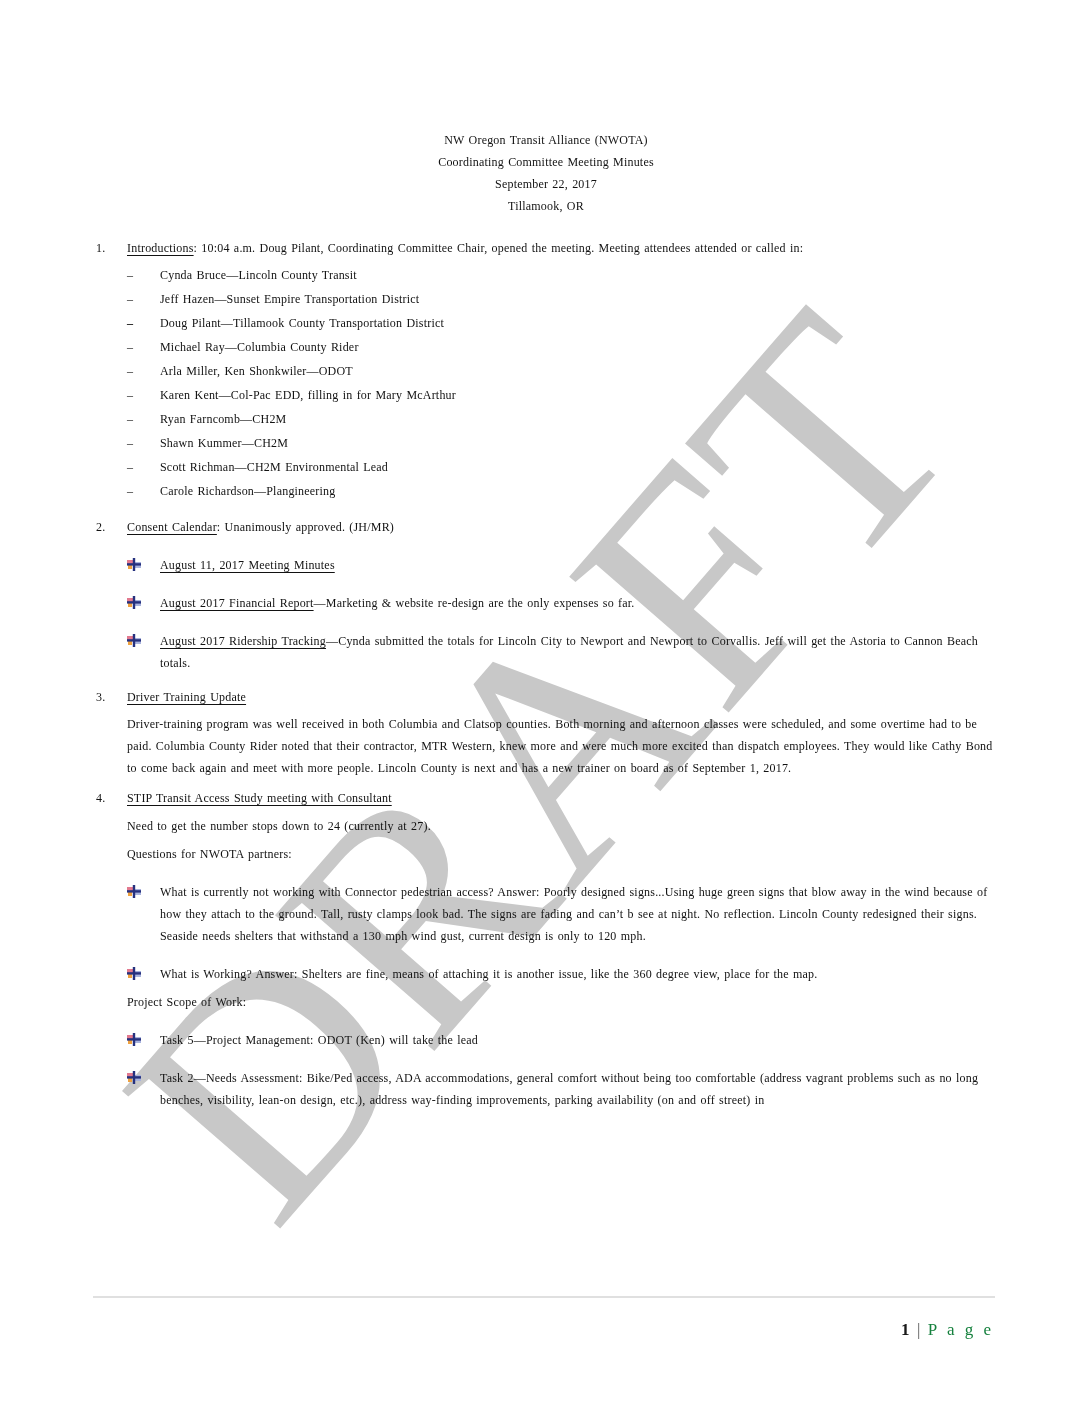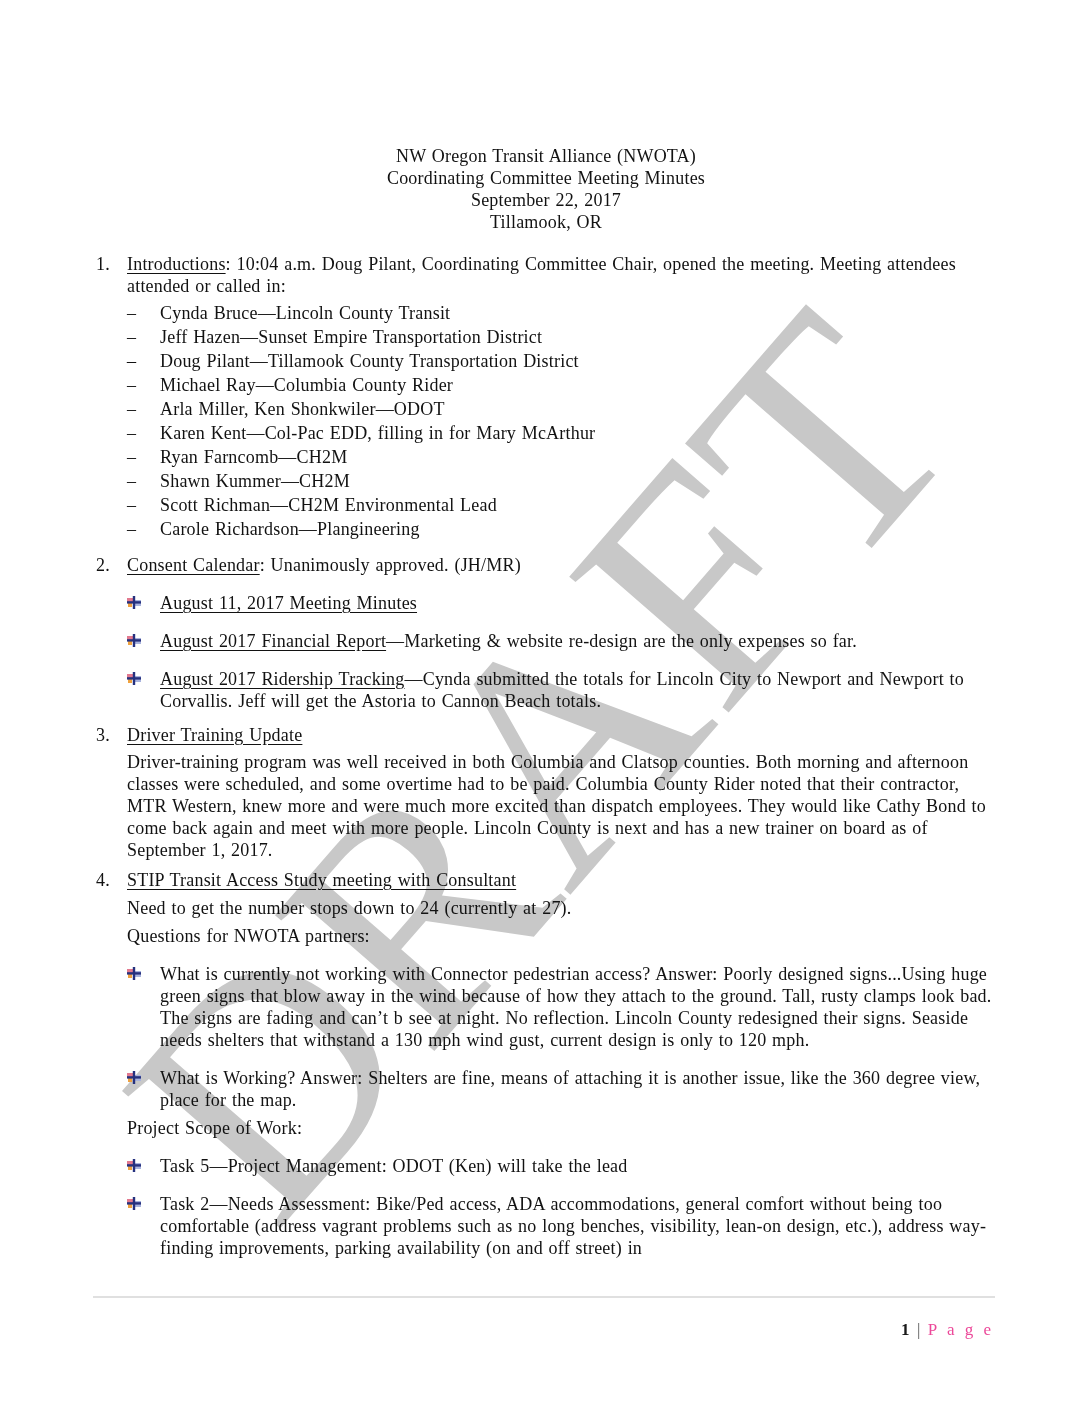--- a/index.html
+++ b/index.html
@@ -19,24 +19,24 @@
     font-family:"Liberation Serif", serif;
     font-size:320px;
     color:#c8c8c8;
     white-space:nowrap;
     z-index:0;
     letter-spacing:2px;
     user-select:none;
   }
   .content {
     position:absolute;
-    left:96px; top:16px;
+    left:96px; top:0;
     width:900px;
     z-index:1;
-    font-size:18px;
+    font-size:12px;
     line-height:22px;
     letter-spacing:0.2px;
     word-spacing:1px;
   }
   .title-block { padding-top:129px; text-align:center; }
   .title-block > div { height:22px; }
 
   .section { margin-top:0; }
   .section-head { position:relative; padding-left:31px; }
   .item-num { position:absolute; left:0; top:0; }
@@ -65,21 +65,21 @@
     position:absolute; left:93px; right:93px; top:1296px;
     border-top:2px solid #e0e0e0;
     z-index:1;
   }
   .footer-text {
     position:absolute; right:94px; top:1320px; z-index:1;
     font-size:17px; letter-spacing:0.5px;
   }
   .page-num { font-weight:bold; color:#1a1a1a; }
   .page-sep { color:#5a5a5a; padding:0 7px; }
-  .page-word { color:#ec4899; letter-spacing:3px; }
+  .page-word { color:#15803d; letter-spacing:3px; }
 </style>
 </head>
 <body>
 
 <div class="page">
 
   <div class="watermark">DRAFT</div>
 
   <div class="content">
 

